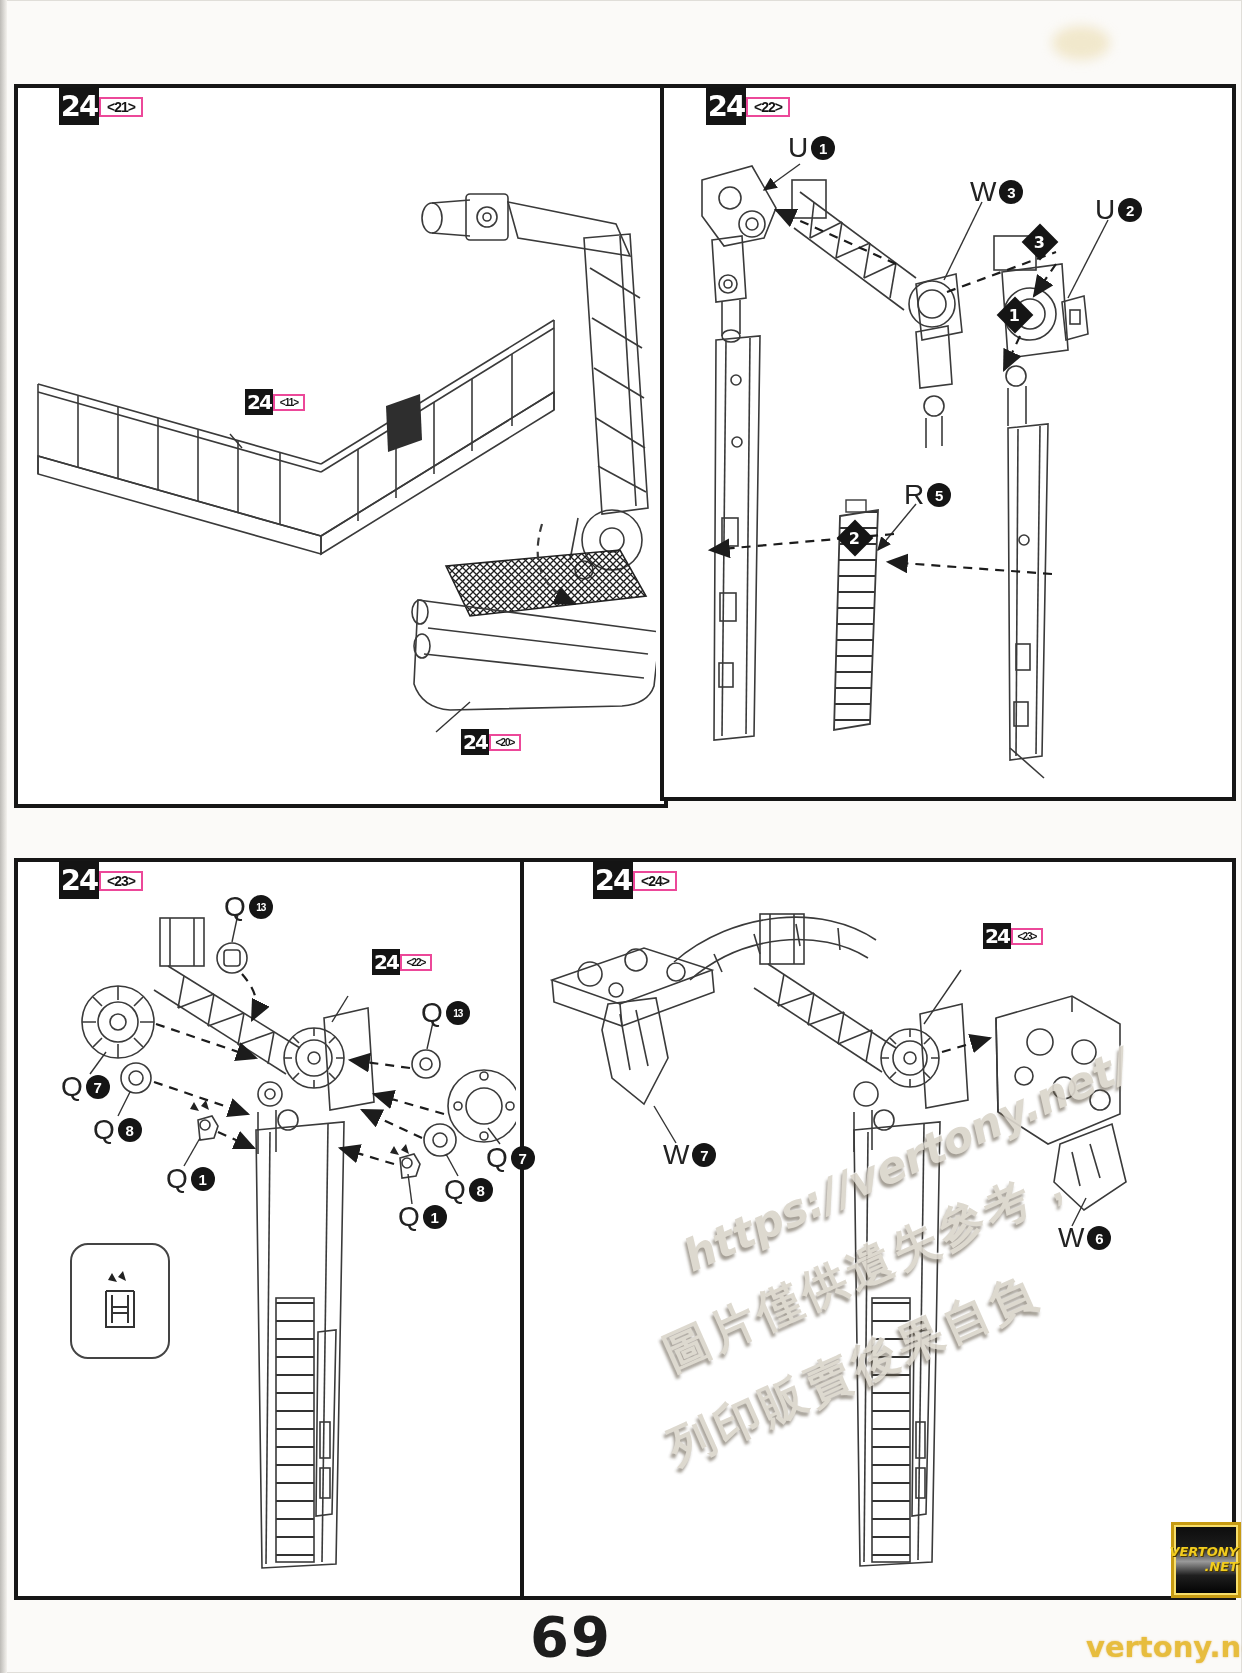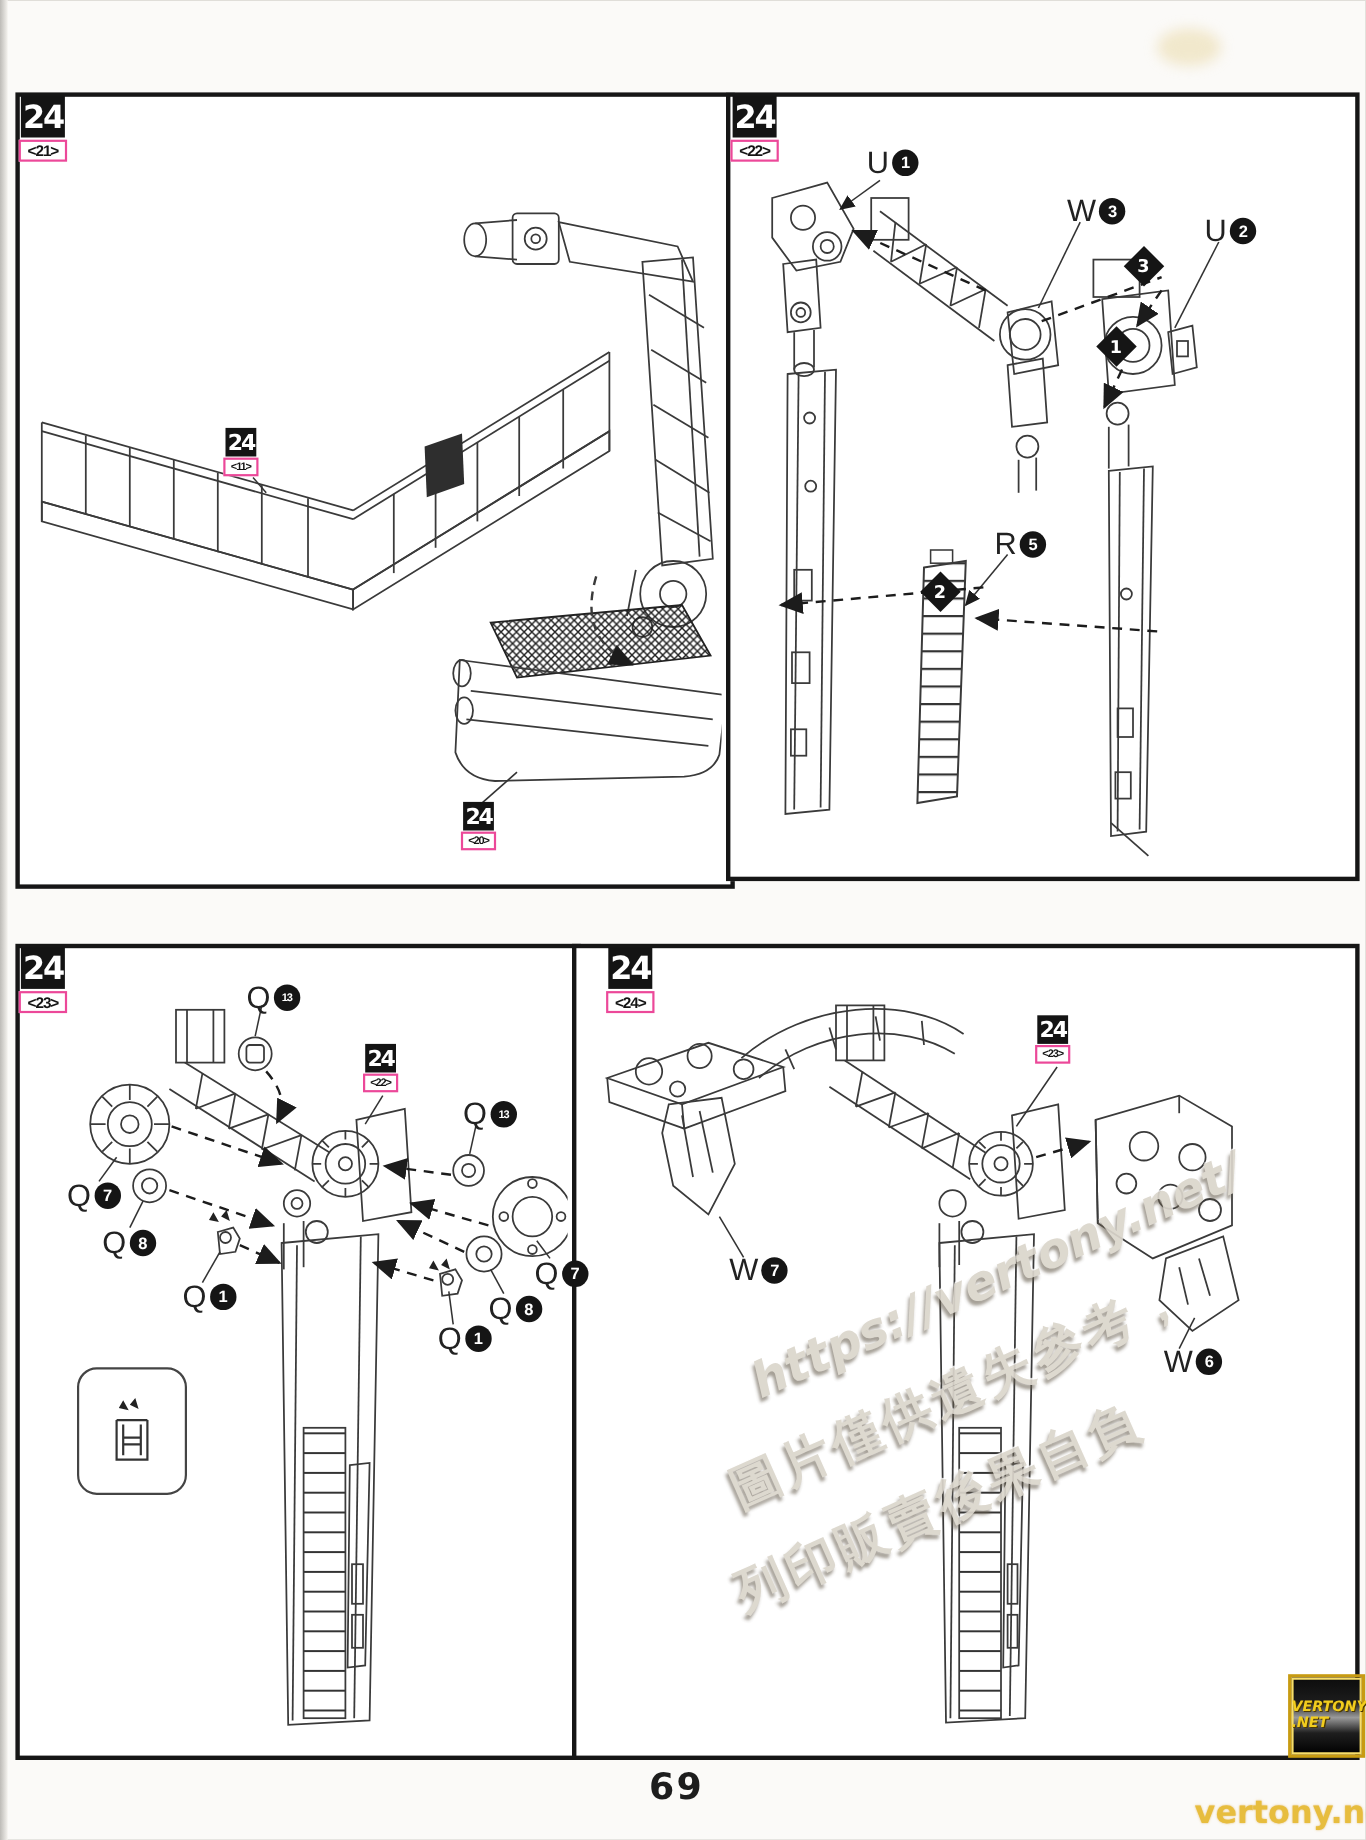--- a/index.html
+++ b/index.html
@@ -10,21 +10,21 @@
   .smudge{position:absolute;left:1052px;top:26px;width:58px;height:34px;border-radius:50%;
           background:rgba(228,206,138,.4);filter:blur(6px);}
   .panel{position:absolute;background:#fff;border:4px solid #161616;}
   .p1{left:14px;top:84px;width:646px;height:716px;}
   .p2{left:660px;top:84px;width:568px;height:709px;}
   .p3{left:14px;top:858px;width:506px;height:734px;}
   .p4{left:520px;top:858px;width:708px;height:734px;}
   svg.ill{position:absolute;left:0;top:0;}
 
   
-  .badge{position:absolute;display:flex;flex-direction:column;align-items:center;z-index:5;}
+  .badge{position:absolute;display:flex;flex-direction:row;align-items:center;z-index:5;margin-left:42px;}
   .badge .bnum{background:#141414;color:#fff;font-weight:800;letter-spacing:-2px;
                display:flex;align-items:center;justify-content:center;
                font-family:"DejaVu Sans","Liberation Sans",sans-serif;}
   .badge .bsub{background:#fff;border:2px solid #ec4899;color:#141414;font-weight:700;
                letter-spacing:-1px;line-height:1;display:flex;align-items:center;justify-content:center;}
   .badge.main .bnum{width:40px;height:38px;font-size:29px;}
   .badge.main .bsub{min-width:36px;height:16px;font-size:14px;margin-top:2px;padding:0 2px;}
   .badge.inner .bnum{width:28px;height:26px;font-size:20px;}
   .badge.inner .bsub{min-width:26px;height:13px;font-size:10px;margin-top:1px;padding:0 1px;}
 
@@ -48,29 +48,29 @@
 
   
   .wm{position:absolute;left:628px;top:1242px;width:660px;z-index:9;
       transform:rotate(-24deg);transform-origin:40px 40px;pointer-events:none;}
   .wm div{font-weight:800;color:#dbd6cc;opacity:.92;white-space:nowrap;
           text-shadow:-3px 3px 3px rgba(105,95,80,.65),1px -1px 1px #ffffff;}
   .wm .wm1{font-size:44px;margin-left:66px;font-style:italic;font-family:"DejaVu Sans",sans-serif;}
   .wm .wm2{font-size:46px;margin-left:8px;margin-top:26px;letter-spacing:4px;font-family:sans-serif;}
   .wm .wm3{font-size:46px;margin-left:-26px;margin-top:26px;letter-spacing:4px;font-family:sans-serif;}
 
-  .pagenum{position:absolute;left:530px;top:1604px;width:110px;text-align:right;
-           font-size:33px;font-weight:800;letter-spacing:2px;color:#1d1d1d;
+  .pagenum{position:absolute;left:530px;top:1604px;width:110px;text-align:left;
+           font-size:56px;font-weight:800;letter-spacing:2px;color:#1d1d1d;
            font-family:"DejaVu Sans",sans-serif;}
   .sitewm{position:absolute;left:1086px;top:1630px;font-size:29px;font-weight:800;
           color:#e7bd3e;text-shadow:0 0 2px rgba(220,160,40,.7);font-family:"DejaVu Sans",sans-serif;}
   .logo{position:absolute;left:1171px;top:1522px;width:64px;height:70px;
         border:3px solid #c79b12;box-shadow:inset 0 0 0 2px #f7de6a;
         background:linear-gradient(180deg,#0c0c0c 0%,#1c1c1c 32%,#9a9a9a 52%,#1f1f1f 72%,#000 100%);
-        display:flex;flex-direction:column;align-items:flex-start;justify-content:center;z-index:10;}
+        display:flex;flex-direction:column;align-items:flex-end;justify-content:center;z-index:10;}
   .logo span{color:#f2cd1e;font-weight:800;font-size:13px;line-height:1.15;font-style:italic;
              text-shadow:1px 1px 0 #4d3a00;font-family:"DejaVu Sans",sans-serif;}
 </style>
 </head>
 <body>
 
 <div class="page">
   <div class="edge-l"></div>
   <div class="smudge"></div>
 

